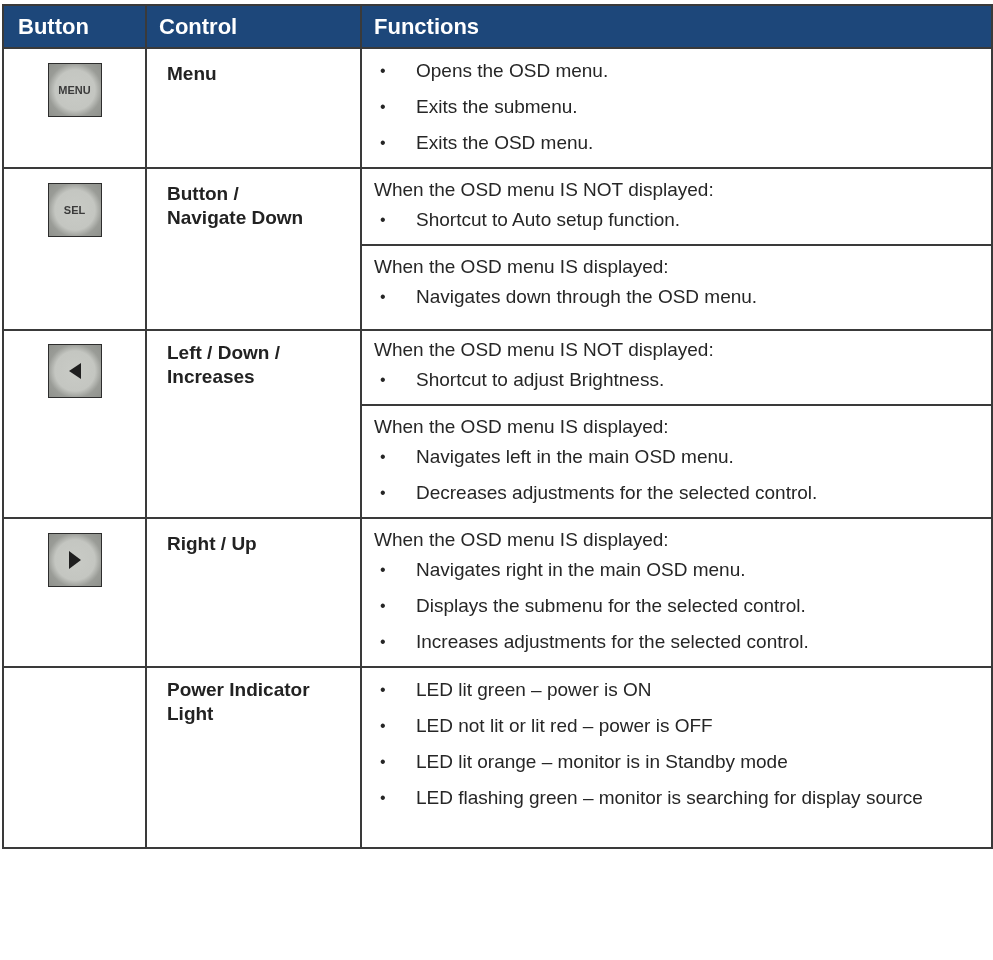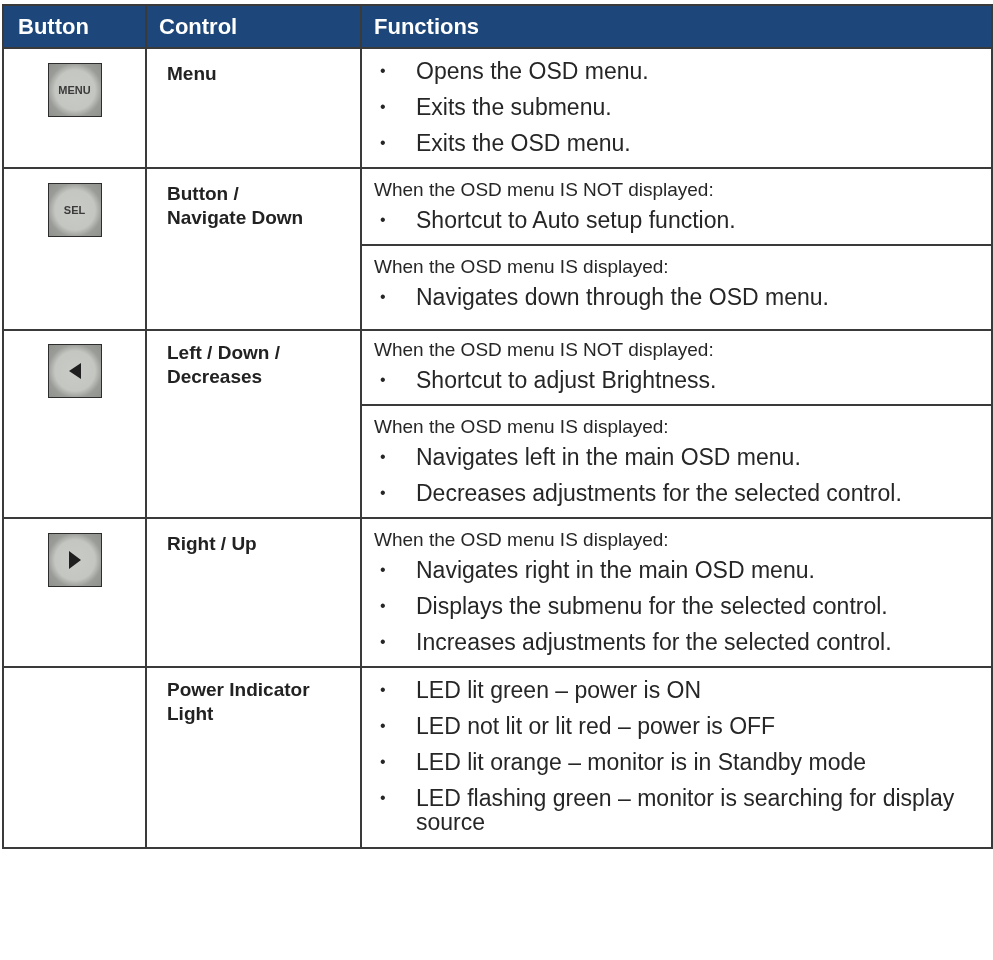--- a/index.html
+++ b/index.html
@@ -43,21 +43,21 @@
       font-weight: bold; font-size: 19px; color: #222;
       padding: 13px 20px 0 20px; line-height: 24px;
     }
     .fcell { padding: 0; }
     .fblock { padding: 6px 12px 4px 12px; }
     .fblock + .fblock { border-top: 2px solid #3a3a3a; }
     .intro { font-size: 19px; line-height: 24px; margin: 3px 0 6px 0; color: #262626; }
     .plain { font-size: 19px; line-height: 24px; margin: 5px 0 6px 0; color: #262626; }
     ul.bl { list-style: none; margin: 0; padding: 0; }
     ul.bl li {
-      position: relative; font-size: 23px; line-height: 24px;
+      position: relative; font-size: 19px; line-height: 24px;
       padding-left: 42px; margin: 0 0 12px 0; color: #262626;
     }
     ul.bl li:last-child { margin-bottom: 8px; }
     ul.bl li::before {
       content: "\2022"; position: absolute; left: 6px; top: 0; font-size: 16px;
     }
   </style>
 </head>
 <body>
 
@@ -128,21 +128,21 @@
       <td class="btn-cell">
         <div class="keycap" style="margin-top:13px">
           <svg width="14" height="18" viewBox="0 0 14 18">
               <polygon points="13,1 13,17 1,9" fill="#1f1f1f"></polygon>
             </svg>
         </div>
       </td>
       <td>
         <div class="control" style="padding-top:10px">
           <span>Left / Down /</span><br>
-          <span>Decreases</span>
+          <span>Increases</span>
         </div>
       </td>
       <td class="fcell">
         <div class="fblock" style="padding-top:4px">
           <div class="intro">When the OSD menu IS NOT displayed:</div>
           <ul class="bl">
             <li>Shortcut to adjust Brightness.</li>
           </ul>
         </div>
         <div class="fblock">

